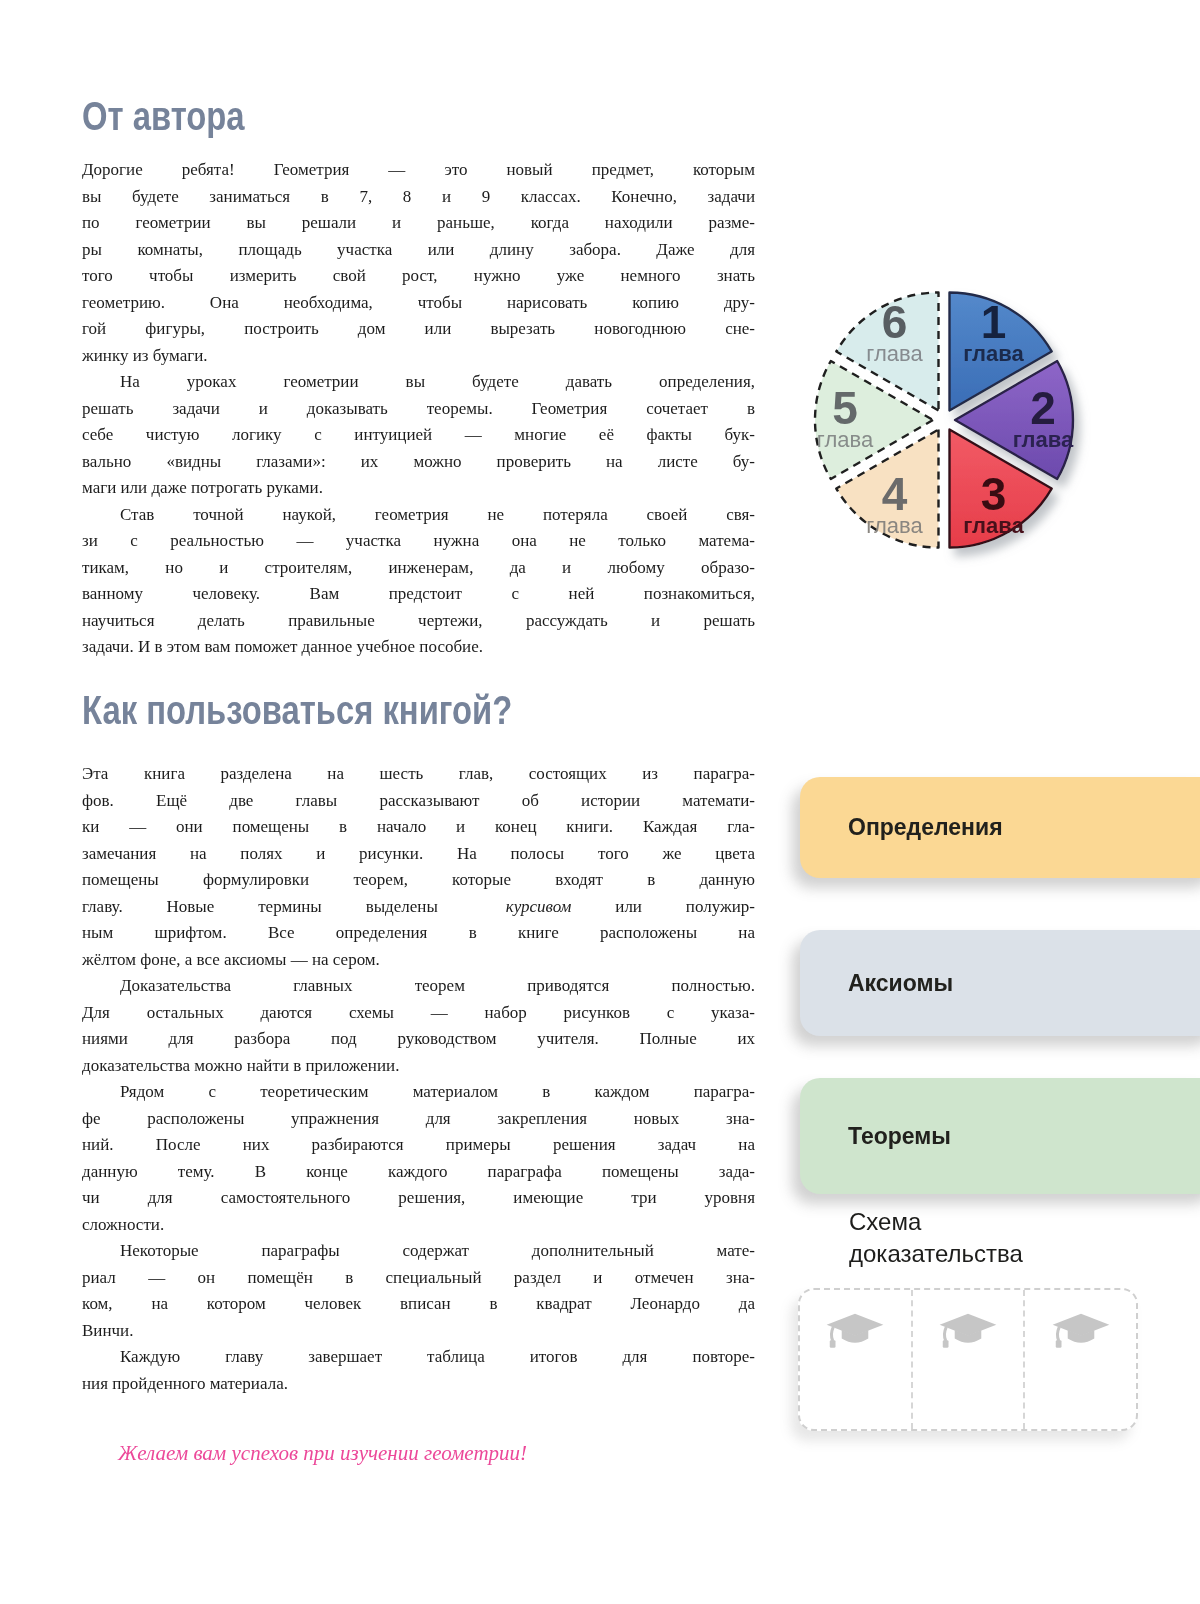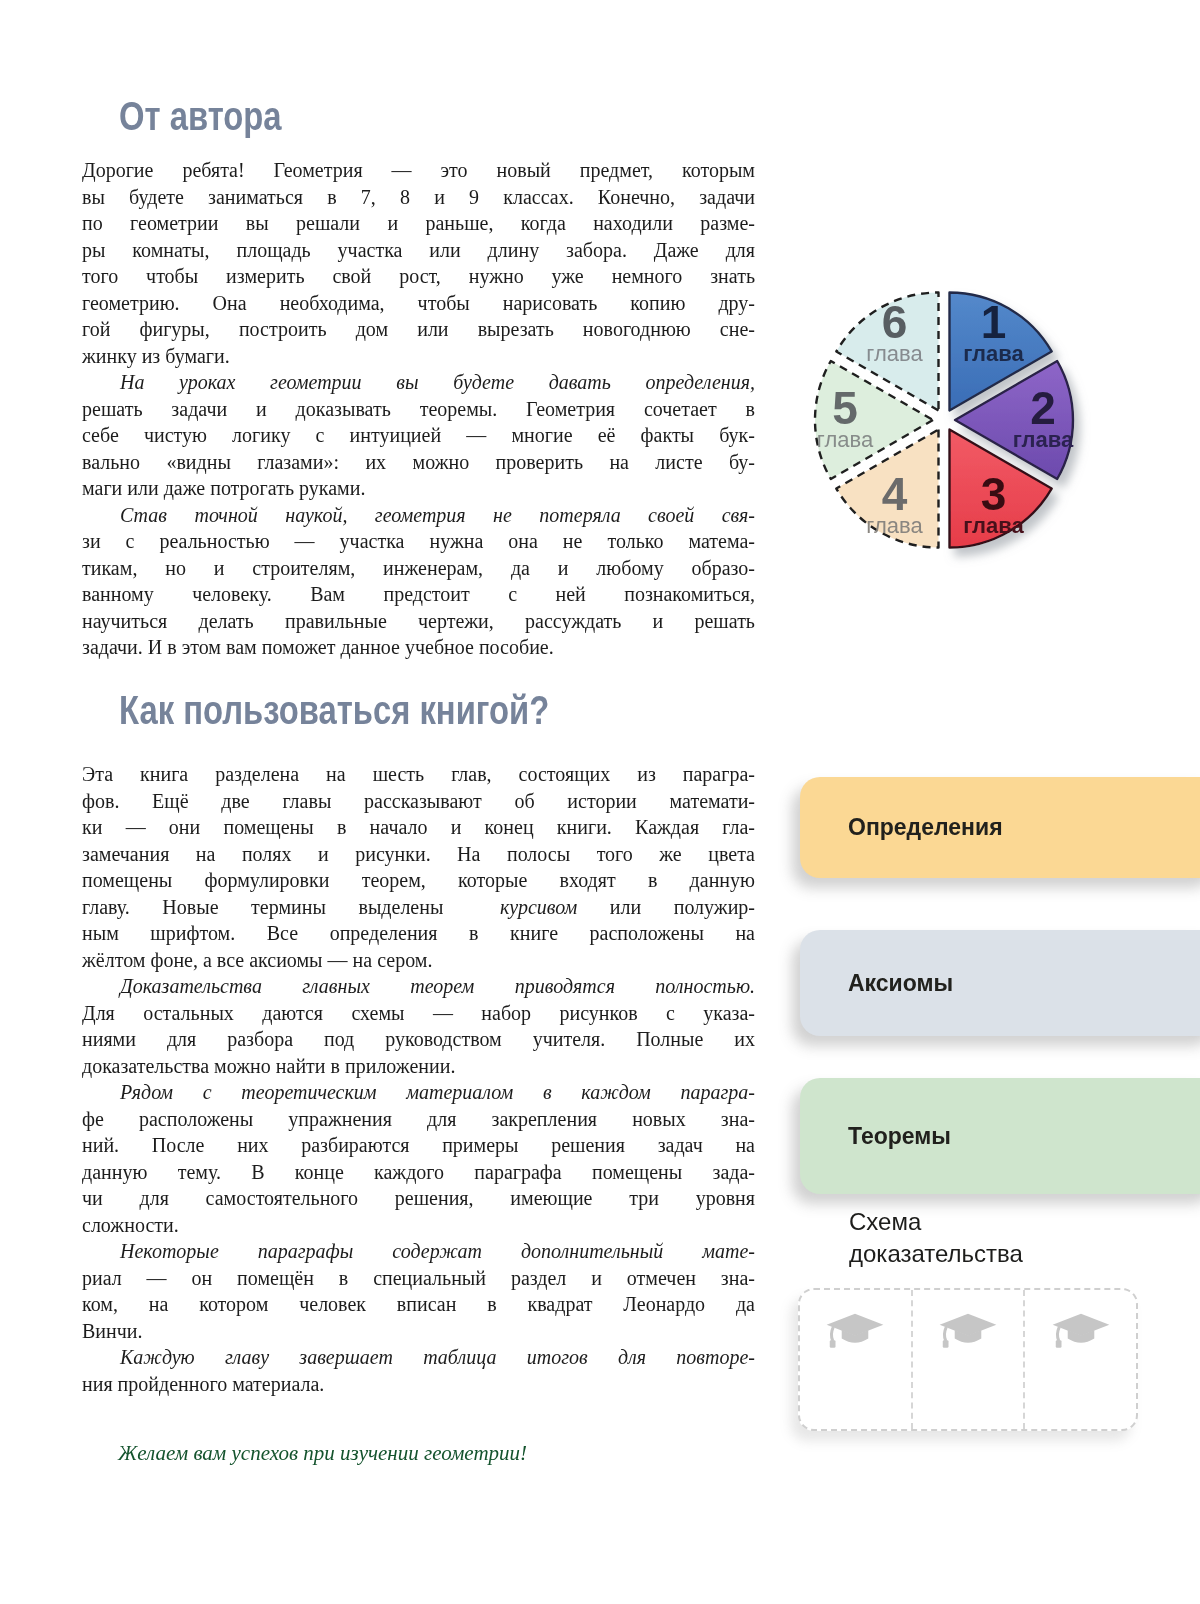--- a/index.html
+++ b/index.html
@@ -1,31 +1,31 @@
 <!DOCTYPE html>
 <html><head>
 <meta charset="utf-8">
 <style>
   html,body{margin:0;padding:0;background:#ffffff;}
   .page{position:relative;width:1200px;height:1604px;background:#ffffff;overflow:hidden;
         font-family:"Liberation Serif",serif;color:#1c1c1c;}
   .h{position:absolute;left:82px;font-family:"Liberation Sans",sans-serif;font-weight:700;
-     font-size:41px;color:#76839a;white-space:nowrap;line-height:44px;margin-left:37px;}
+     font-size:41px;color:#76839a;white-space:nowrap;line-height:44px;}
   .h .condense{display:inline-block;transform:scaleX(.8);transform-origin:0 60%;}
   #s1-title{top:94px;}
   #s2-title{top:688px;}
-  .textcol{position:absolute;left:82px;width:673px;font-size:20px;line-height:26.5px;}
+  .textcol{position:absolute;left:82px;width:673px;font-size:17px;line-height:26.5px;}
   #s1-text{top:157px;}
   #s2-text{top:761px;}
   .line{text-align:justify;text-align-last:justify;white-space:normal;}
   .line.last{text-align-last:left;}
-  .line.indent{text-indent:38px;font-style:italic;}
+  .line.indent{text-indent:38px;}
   .b{font-weight:400;}
   .i{font-style:italic;margin-left:24px;}
-  .closing{position:absolute;left:118px;top:1441px;font-size:21px;font-style:italic;color:#14532d;}
+  .closing{position:absolute;left:118px;top:1441px;font-size:21px;font-style:italic;color:#ec4899;}
   .pie-wrap{position:absolute;left:788px;top:260px;width:334px;height:334px;}
   .pie-wrap svg{display:block;}
   .card{position:absolute;left:800px;width:420px;border-radius:20px;
         font-family:"Liberation Sans",sans-serif;font-weight:700;font-size:23px;color:#21211d;
         display:flex;align-items:center;padding-left:48px;box-sizing:border-box;
         box-shadow:-8px 10px 14px rgba(90,90,90,.28);}
   #card-0{top:777px;height:101px;}
   #card-1{top:930px;height:106px;}
   #card-2{top:1078px;height:116px;}
   .scheme-title{position:absolute;left:849px;top:1206px;font-family:"Liberation Sans",sans-serif;

